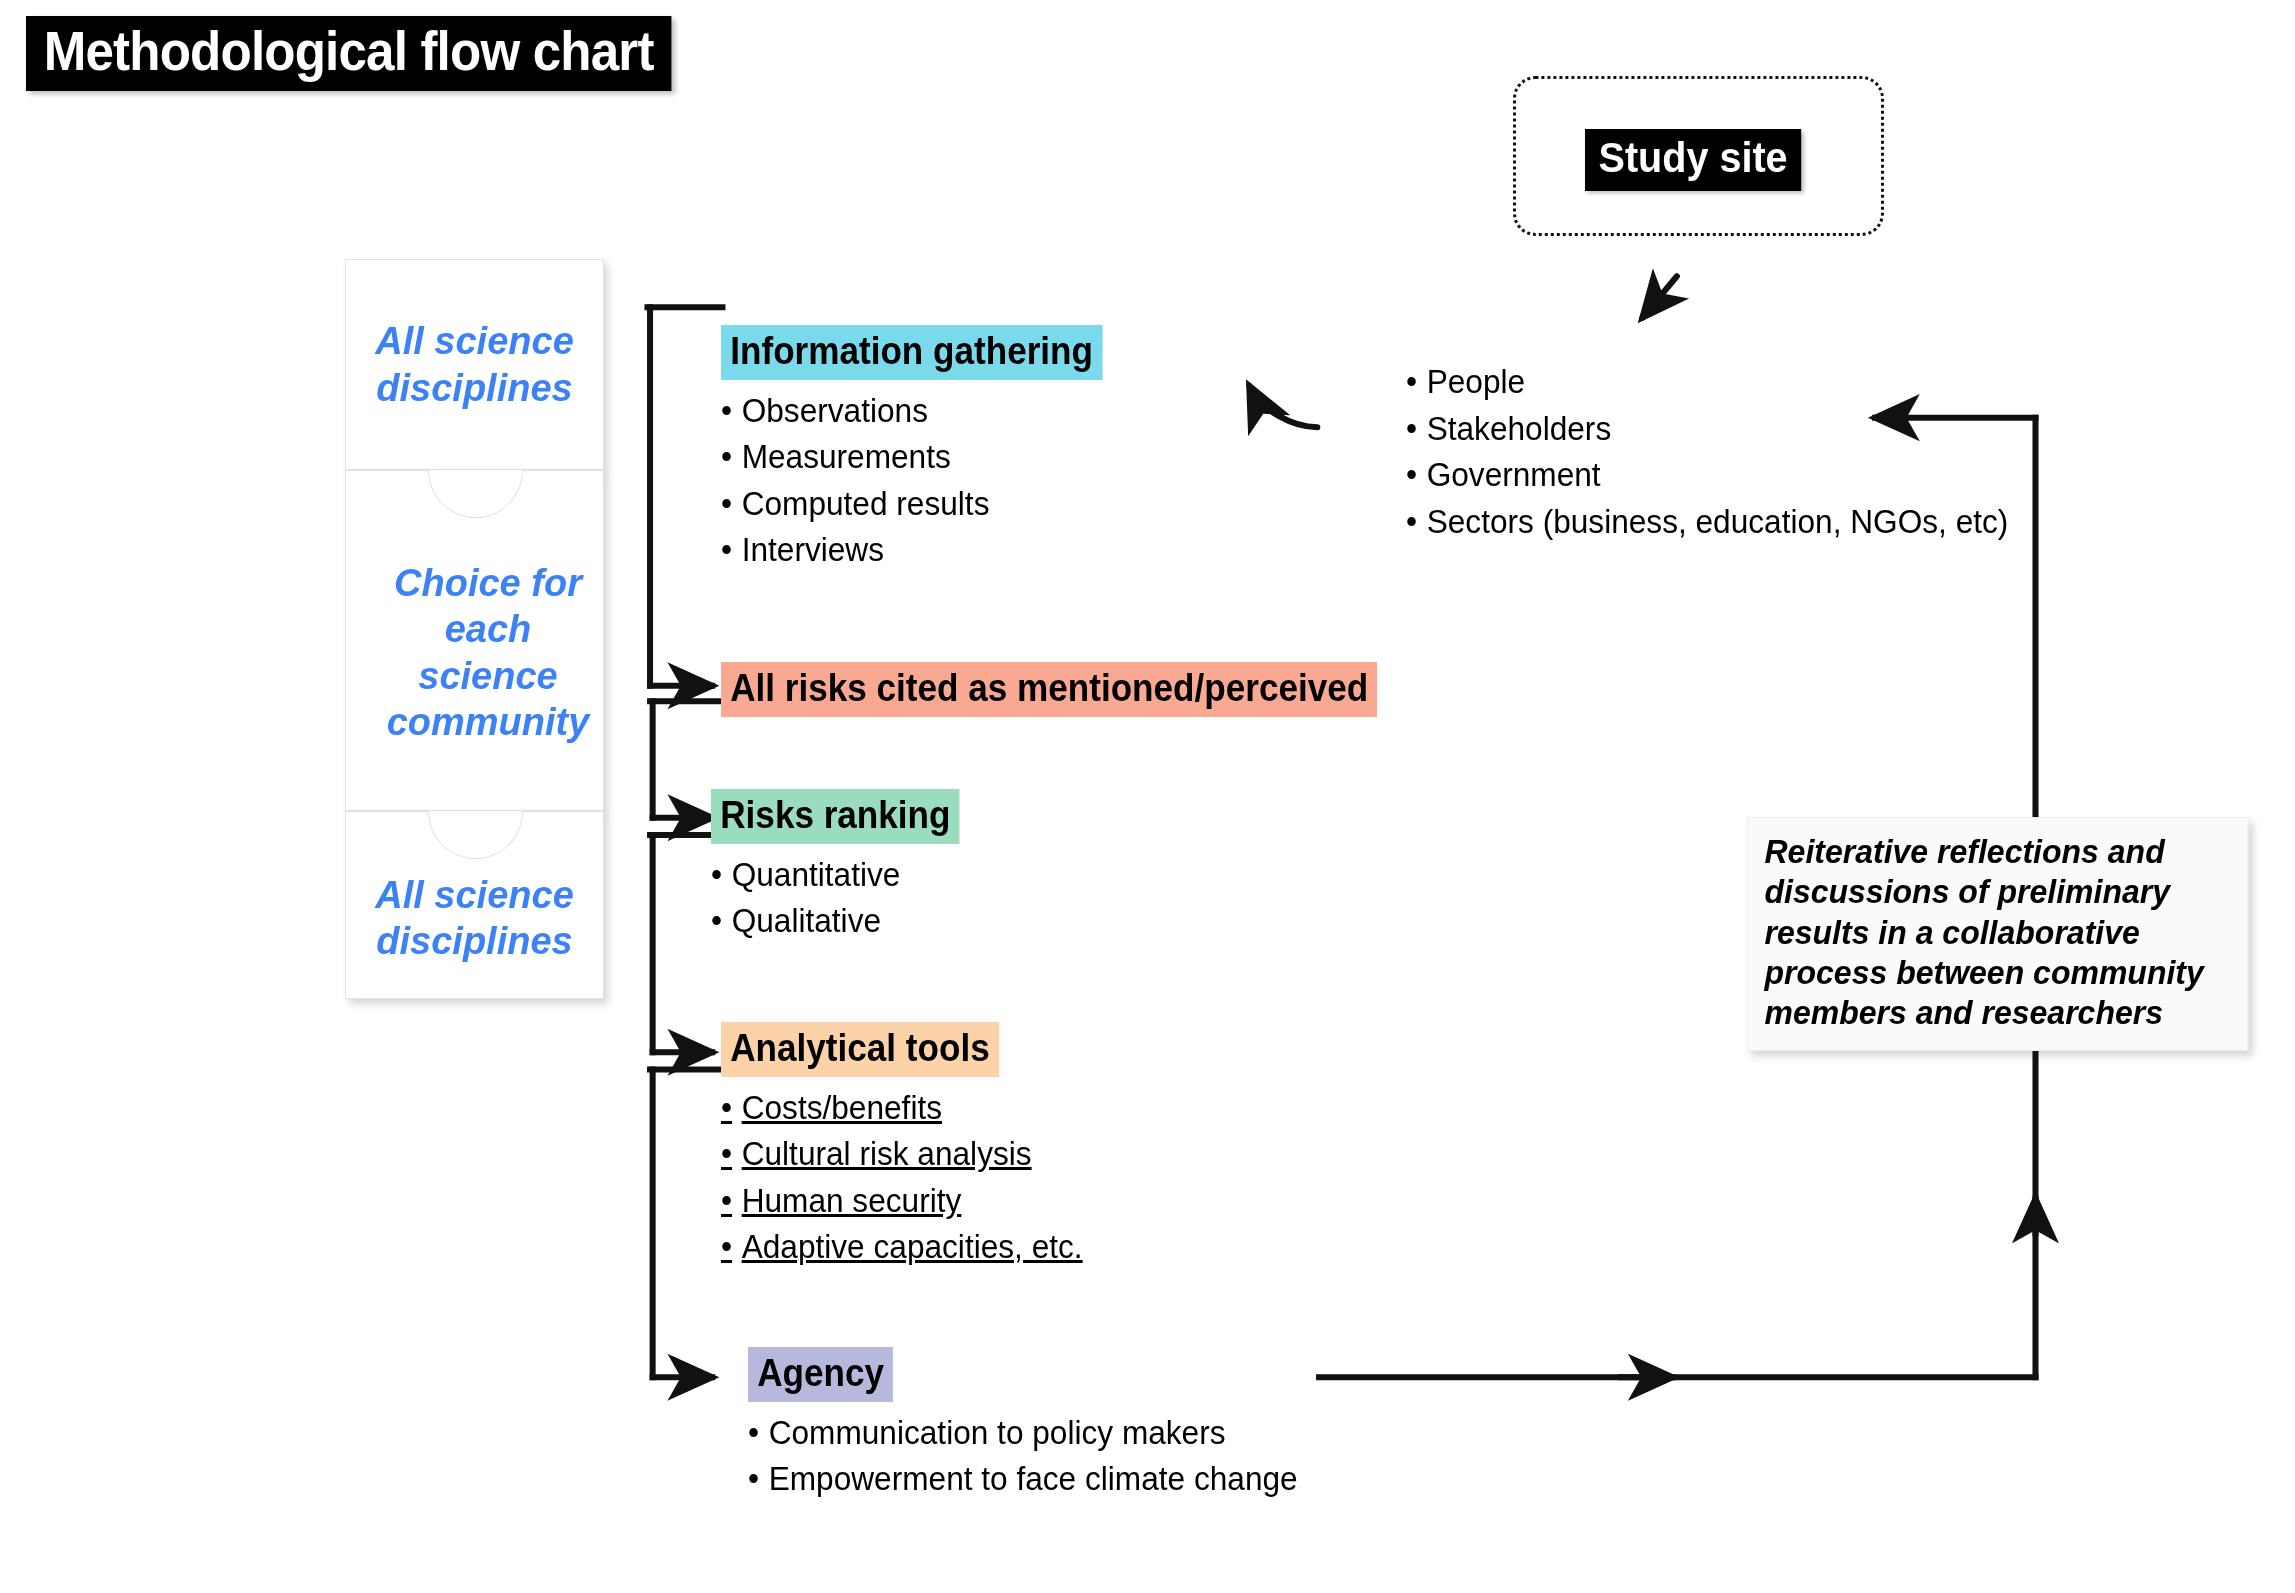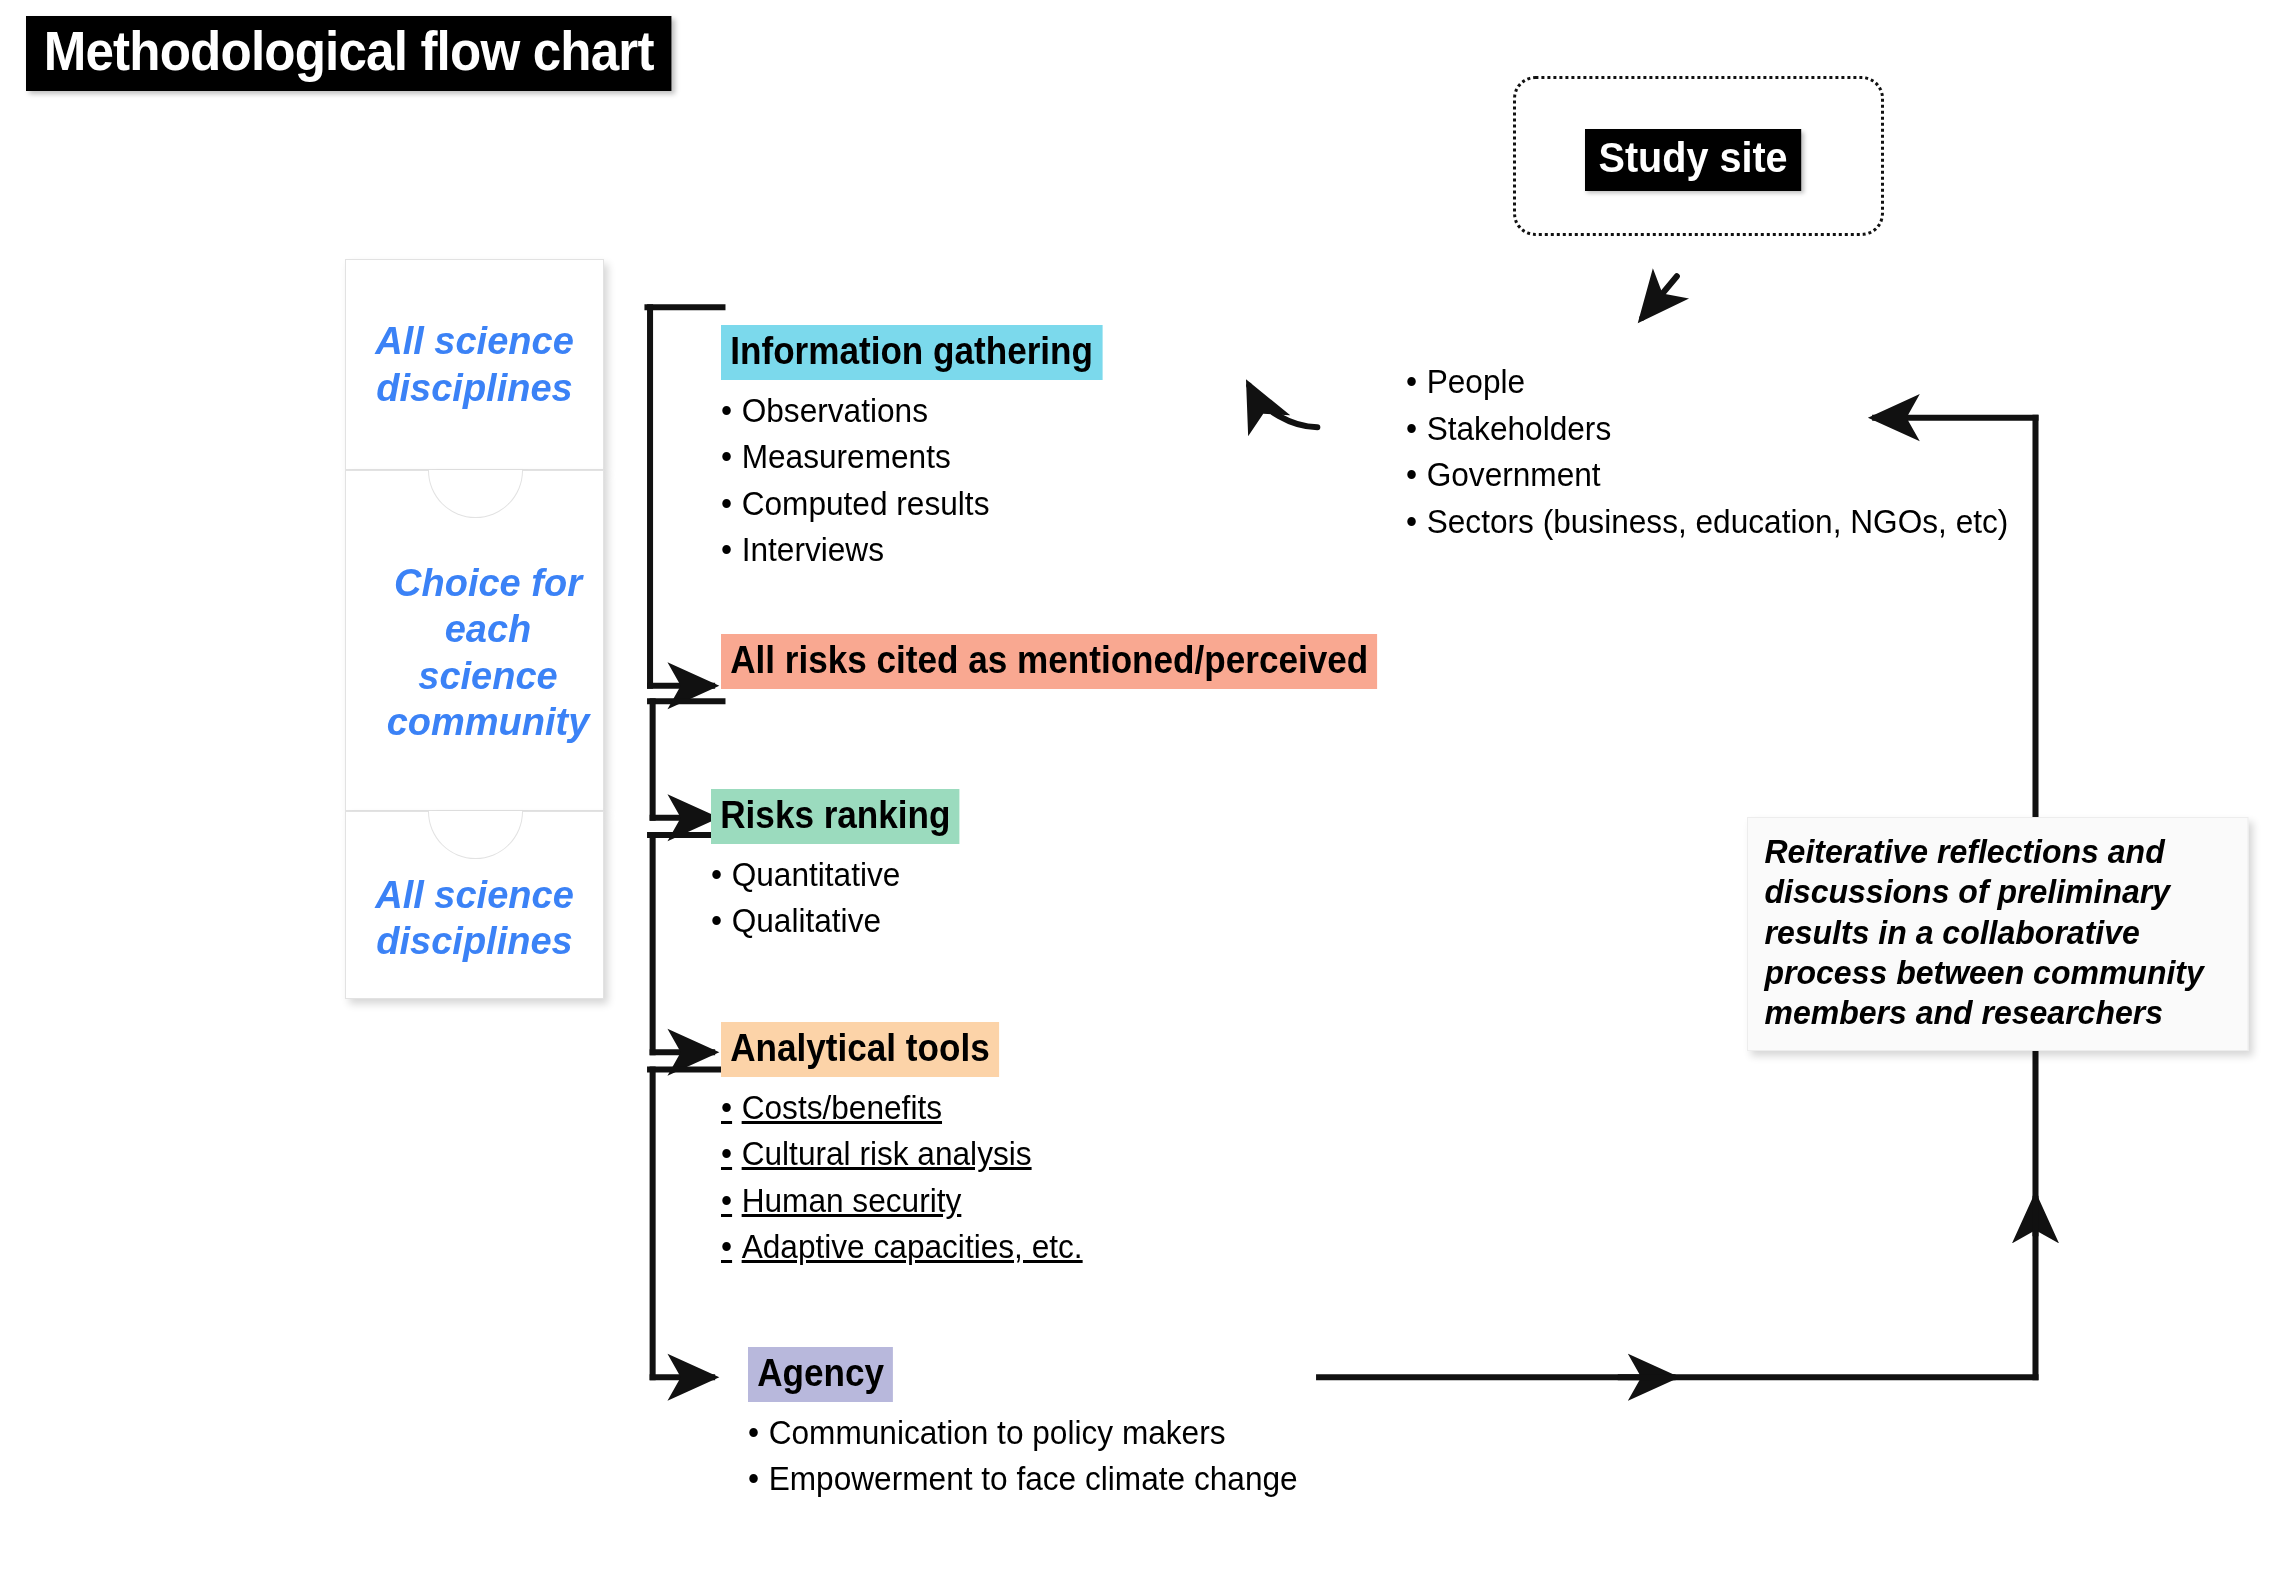--- a/index.html
+++ b/index.html
@@ -188,21 +188,21 @@
 <div class="abs" style="left:721px;top:285px;margin-top:40px;">
   <div class="sect-title" style="background:#7BD9EC;">Information gathering</div>
   <div class="bullets">
     <div>Observations</div>
     <div>Measurements</div>
     <div>Computed results</div>
     <div>Interviews</div>
   </div>
 </div>
 
-<div class="abs" style="left:721px;top:634px;">
+<div class="abs" style="left:721px;top:662px;">
   <div class="sect-title" style="background:#F9A891;">All risks cited as mentioned/perceived</div>
 </div>
 
 <div class="abs" style="left:711px;top:789px;">
   <div class="sect-title" style="background:#9BDBBE;">Risks ranking</div>
   <div class="bullets">
     <div>Quantitative</div>
     <div>Qualitative</div>
   </div>
 </div>

